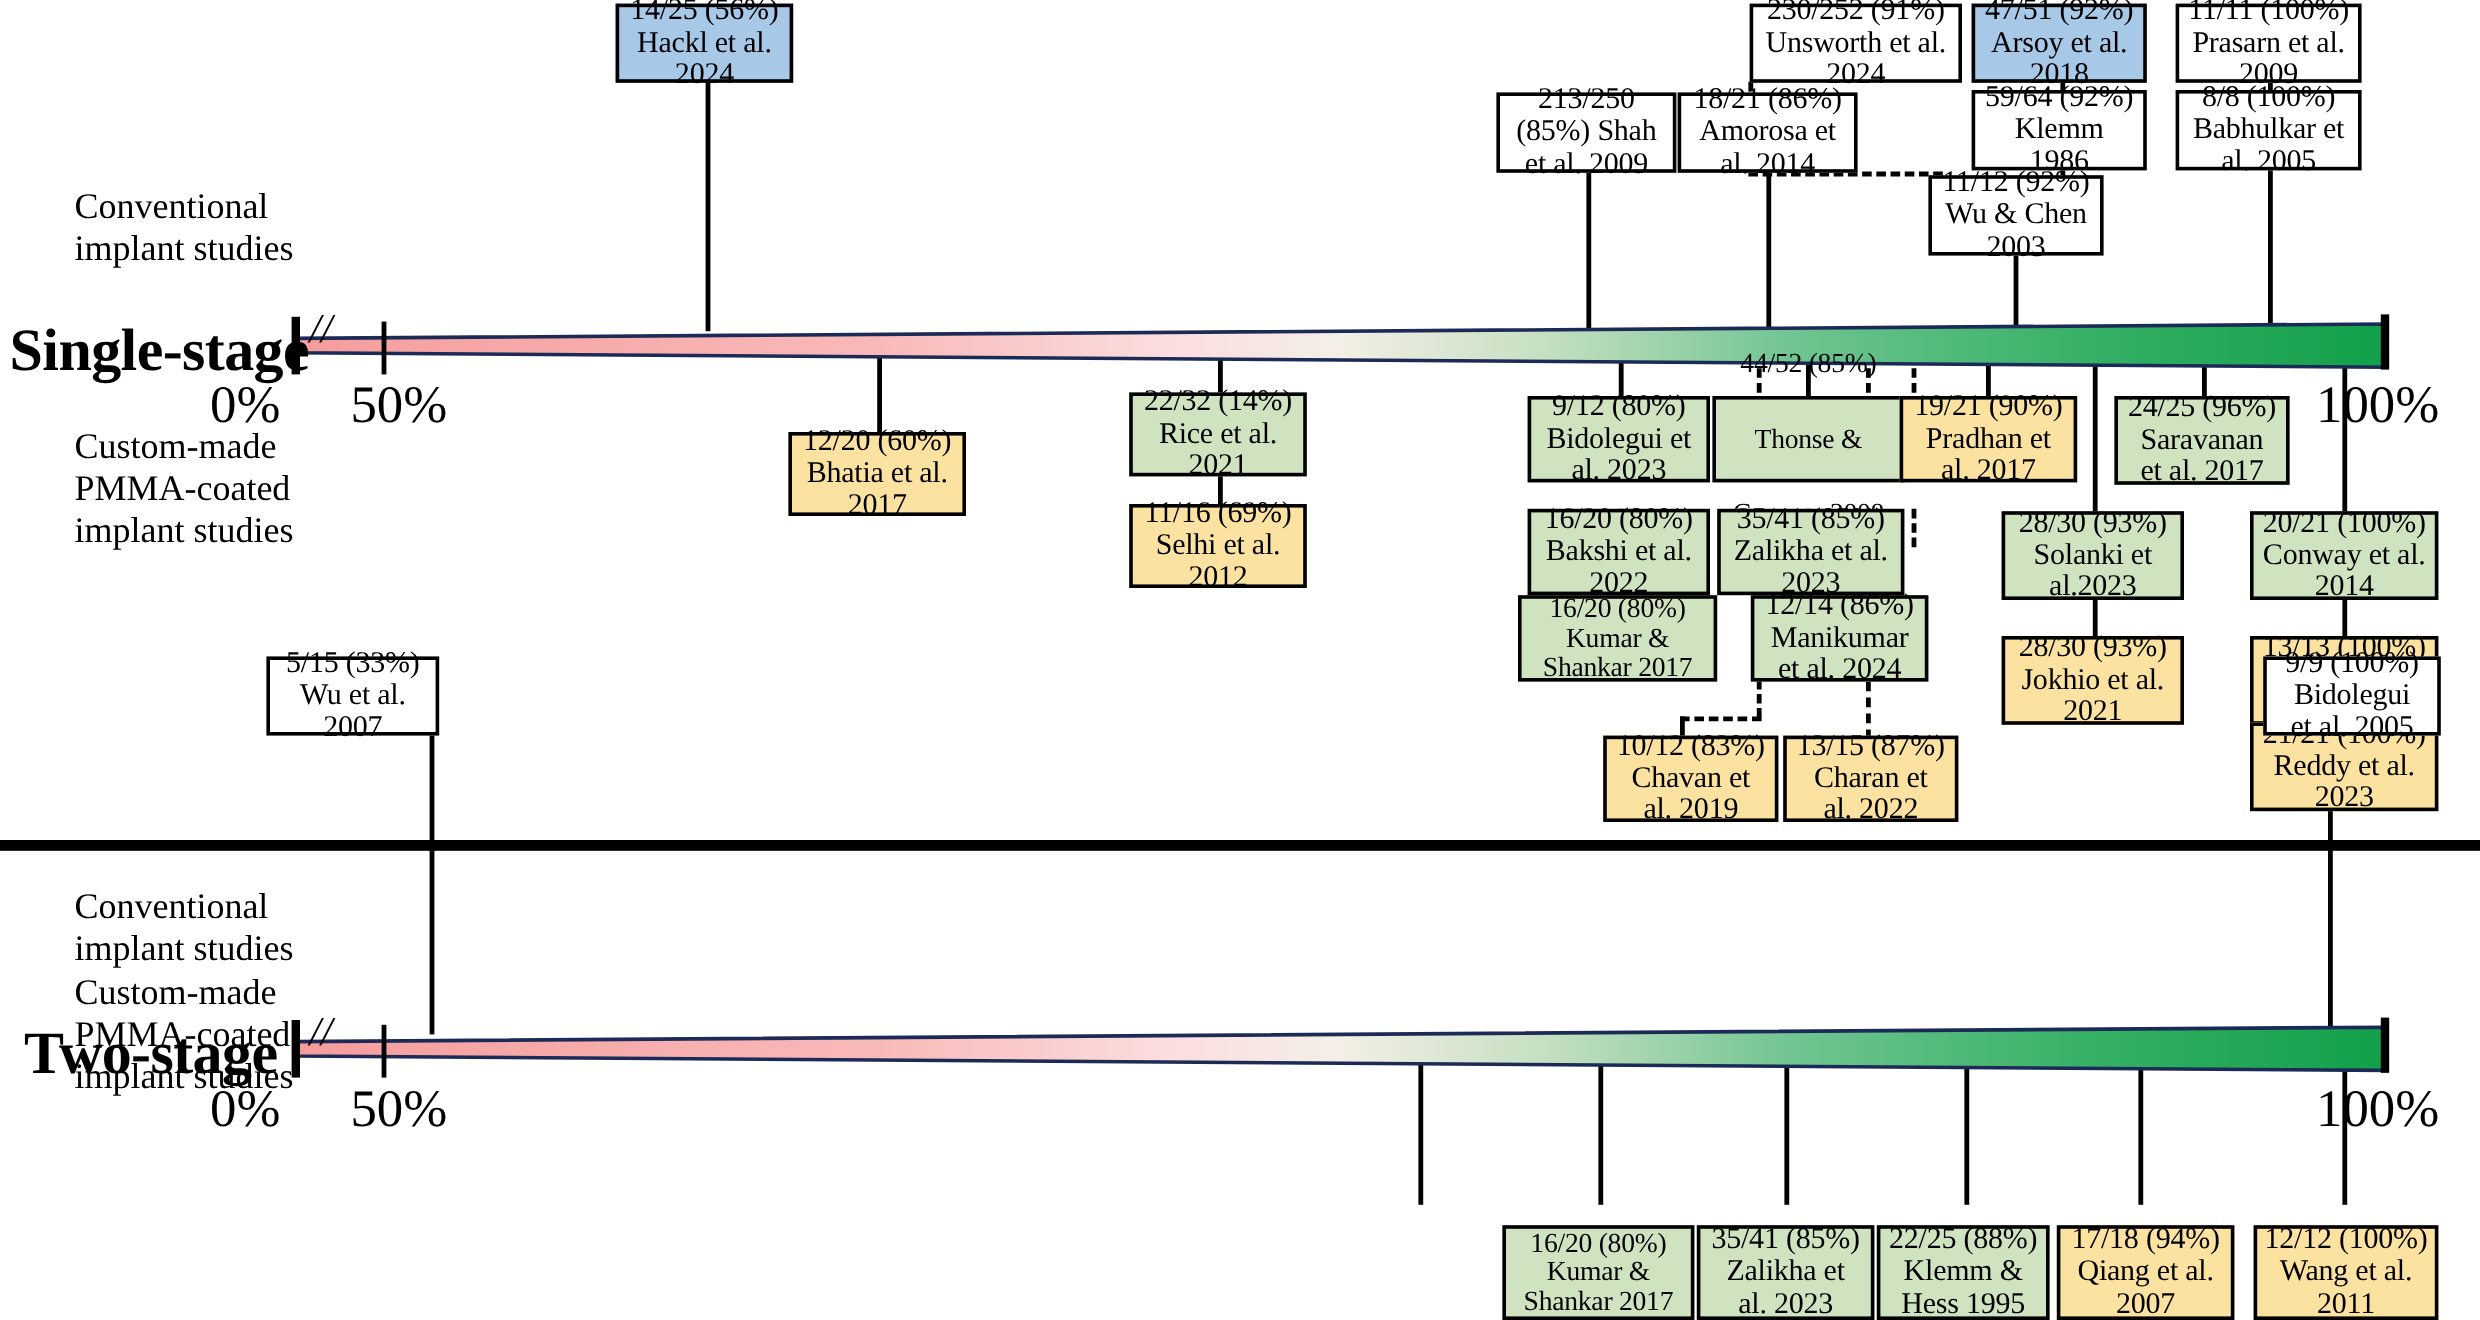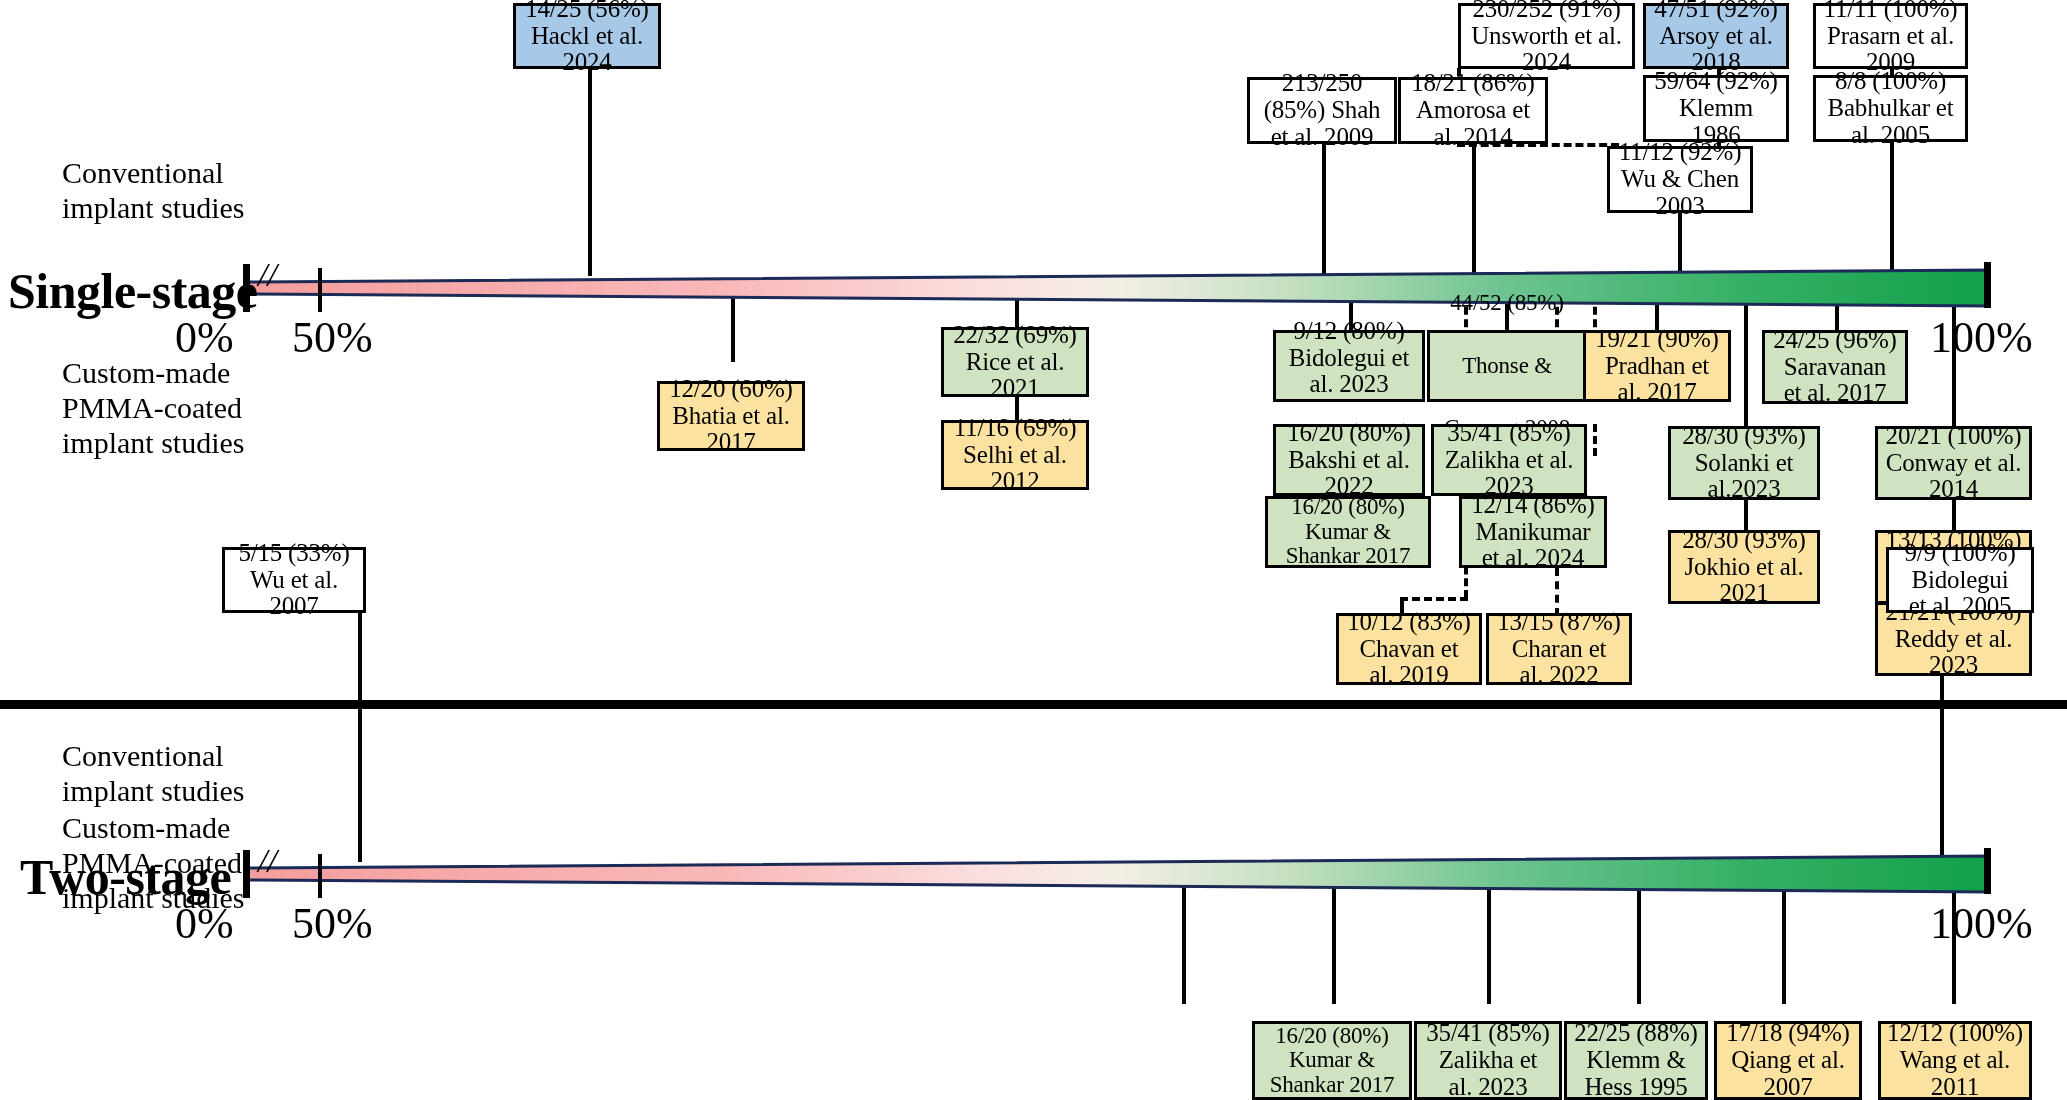--- a/index.html
+++ b/index.html
@@ -236,36 +236,36 @@
     <span>11/11 (100%)</span>
     <span>Prasarn et al.</span>
     <span>2009</span>
   </div>
   <div class="box white" style="left:1813px; top:75px; width:155px; height:67px;">
     <span>8/8 (100%)</span>
     <span>Babhulkar et</span>
     <span>al. 2005</span>
   </div>
 
-  <div class="box yellow" style="left:657px; top:360px; width:148px; height:70px;margin-top:21px;">
+  <div class="box yellow" style="left:657px; top:360px; width:148px; height:70px;">
     <span>12/20 (60%)</span>
     <span>Bhatia et al.</span>
     <span>2017</span>
   </div>
   <div class="box green" style="left:941px; top:327px; width:148px; height:70px;">
-    <span>22/32 (69%)</span>
+    <span>22/32 (14%)</span>
     <span>Rice et al.</span>
     <span>2021</span>
   </div>
   <div class="box yellow" style="left:941px; top:420px; width:148px; height:70px;">
     <span>11/16 (69%)</span>
     <span>Selhi et al.</span>
     <span>2012</span>
   </div>
-  <div class="box green" style="left:1273px; top:330px; width:152px; height:72px;justify-content:flex-end;">
+  <div class="box green" style="left:1273px; top:330px; width:152px; height:72px;">
     <span>9/12 (80%)</span>
     <span>Bidolegui et</span>
     <span>al. 2023</span>
   </div>
   <div class="box green" style="left:1273px; top:424px; width:152px; height:72px;">
     <span>16/20 (80%)</span>
     <span>Bakshi et al.</span>
     <span>2022</span>
   </div>
   <div class="box green small" style="left:1265px; top:496px; width:166px; height:72px;">

